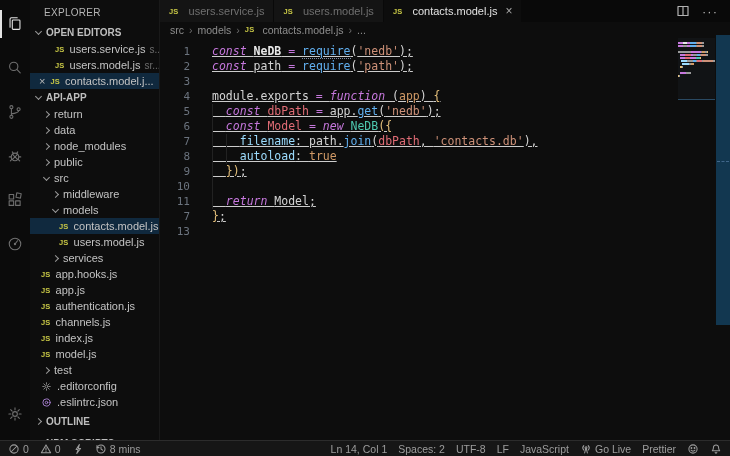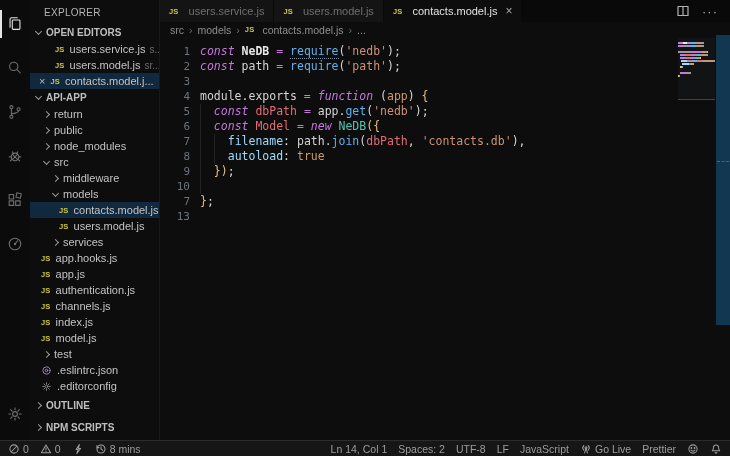--- a/index.html
+++ b/index.html
@@ -46,21 +46,21 @@
   .more-ic { font-size:13px; letter-spacing:1px; line-height:1; cursor:pointer; }
   .split-ic { cursor:pointer; display:inline-flex; }
 
   .breadcrumb { height:15px; display:flex; align-items:center; font-size:10.5px; color:#8e8e8e; padding-left:10px; gap:5px; flex:none; white-space:nowrap; }
   .crumb { cursor:pointer; display:inline-flex; align-items:center; gap:3px; }
   .crumb-sep { color:#6d6d6d; }
 
   .editor { flex:1; position:relative; font-family:"DejaVu Sans Mono", monospace; font-size:11.5px; line-height:15px; padding-top:7px; overflow:hidden; }
   .code-line { display:flex; height:15px; }
   .gutter-num { width:30px; text-align:right; color:#6b737e; flex:none; padding-right:0; font-size:11px; }
-  .line-text { flex:1; margin-left:10px; margin-right:56px; white-space:pre; position:relative; }
+  .line-text { flex:1; margin-left:22px; margin-right:56px; white-space:pre; position:relative;text-decoration:underline; }
   .line-text.cur { box-shadow: inset 0 0 0 1px #2c2c2c; }
   .guide { position:absolute; top:0; bottom:0; width:1px; background:#222222; }
 
   .tk-kw   { color:#c678dd; font-style:italic; }
   .tk-fn   { color:#61afef; }
   .tk-fnu  { color:#61afef; border-bottom:1px dotted #7d8fa8; }
   .tk-var  { color:#e06c75; }
   .tk-prop { color:#9cdcfe; }
   .tk-str  { color:#ce9178; }
   .tk-cls  { color:#4ec9b0; }
@@ -186,25 +186,29 @@
           <span class="cv down"></span>
           <span>API-APP</span>
         </div>
       <div id="tree">
           <div class="row" style="padding-left: 11px;">
             <span class="cv right"></span>
             <span>return</span>
           </div>
           <div class="row" style="padding-left: 11px;">
             <span class="cv right"></span>
+            <span>data</span>
+          </div>
+          <div class="row" style="padding-left: 11px;">
+            <span class="cv right"></span>
+            <span>node_modules</span>
+          </div>
+          <div class="row" style="padding-left: 11px;">
+            <span class="cv right"></span>
             <span>public</span>
-          </div>
-          <div class="row" style="padding-left: 11px;">
-            <span class="cv right"></span>
-            <span>node_modules</span>
           </div>
           <div class="row" style="padding-left: 11px;">
             <span class="cv down"></span>
             <span>src</span>
           </div>
           <div class="row" style="padding-left: 20px;">
             <span class="cv right"></span>
             <span>middleware</span>
           </div>
           <div class="row" style="padding-left: 20px;">
@@ -243,38 +247,38 @@
             <span class="js-badge">JS</span>
             <span>index.js</span>
           </div>
           <div class="row" style="padding-left: 11px;">
             <span class="js-badge">JS</span>
             <span>model.js</span>
           </div>
           <div class="row" style="padding-left: 11px;">
             <span class="cv right"></span>
             <span>test</span>
+          </div>
+          <div class="row" style="padding-left: 11px;">
+            <span class="tree-ic">
+              <svg width="11" height="11" viewBox="0 0 14 14" fill="none" stroke="currentColor" stroke-width="1.2" stroke-linecap="round" stroke-linejoin="round">
+                <circle cx="7" cy="7" r="1.8"></circle>
+                <path d="M7 2.2v1.6M7 10.2v1.6M2.2 7h1.6M10.2 7h1.6M3.6 3.6l1.2 1.2M9.2 9.2l1.2 1.2M10.4 3.6L9.2 4.8M4.8 9.2L3.6 10.4"></path>
+              </svg>
+            </span>
+            <span>.editorconfig</span>
           </div>
           <div class="row" style="padding-left: 11px;">
             <span class="tree-ic eslint-ic">
               <svg width="11" height="11" viewBox="0 0 14 14" fill="none" stroke="currentColor" stroke-width="1.2" stroke-linecap="round" stroke-linejoin="round">
                 <circle cx="7" cy="7" r="4.6"></circle>
                 <circle cx="7" cy="7" r="1.6"></circle>
               </svg>
             </span>
             <span>.eslintrc.json</span>
-          </div>
-          <div class="row" style="padding-left: 11px;">
-            <span class="tree-ic">
-              <svg width="11" height="11" viewBox="0 0 14 14" fill="none" stroke="currentColor" stroke-width="1.2" stroke-linecap="round" stroke-linejoin="round">
-                <circle cx="7" cy="7" r="1.8"></circle>
-                <path d="M7 2.2v1.6M7 10.2v1.6M2.2 7h1.6M10.2 7h1.6M3.6 3.6l1.2 1.2M9.2 9.2l1.2 1.2M10.4 3.6L9.2 4.8M4.8 9.2L3.6 10.4"></path>
-              </svg>
-            </span>
-            <span>.editorconfig</span>
           </div>
         </div>
       <div id="sb-sections">
           <div class="sec-header" style="height: 22px;">
             <span class="cv right"></span>
             <span>OUTLINE</span>
           </div>
           <div class="sec-header" style="height: 22px;">
             <span class="cv right"></span>
             <span>NPM SCRIPTS</span>
@@ -362,20 +366,24 @@
           </div>
           <div class="code-line">
             <span class="gutter-num">9</span>
             <span class="line-text"><span class="guide" style="left: 0px;"></span><span class="tk-txt">  </span><span class="tk-brace">})</span><span class="tk-pun">;</span></span>
           </div>
           <div class="code-line">
             <span class="gutter-num">10</span>
             <span class="line-text"><span class="guide" style="left: 0px;"></span></span>
           </div>
           <div class="code-line">
+            <span class="gutter-num">11</span>
+            <span class="line-text"><span class="guide" style="left: 0px;"></span><span class="tk-txt">  </span><span class="tk-kw">return </span><span class="tk-txt">Model;</span></span>
+          </div>
+          <div class="code-line">
             <span class="gutter-num">7</span>
             <span class="line-text"><span class="tk-brace">}</span><span class="tk-pun">;</span></span>
           </div>
           <div class="code-line">
             <span class="gutter-num">13</span>
             <span class="line-text"></span>
           </div>
         </div>
       <div class="mm-slider"></div>
       <div class="minimap" id="minimap">

